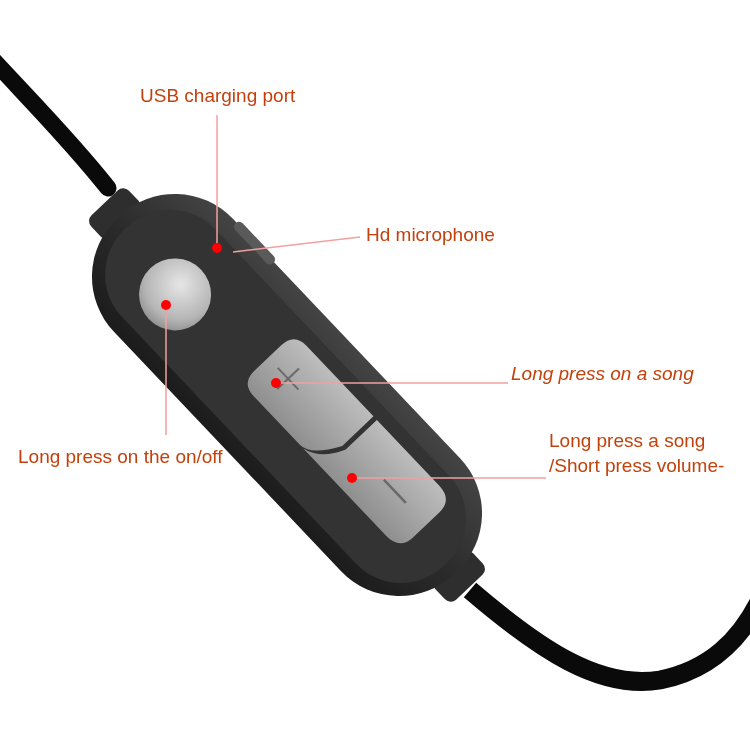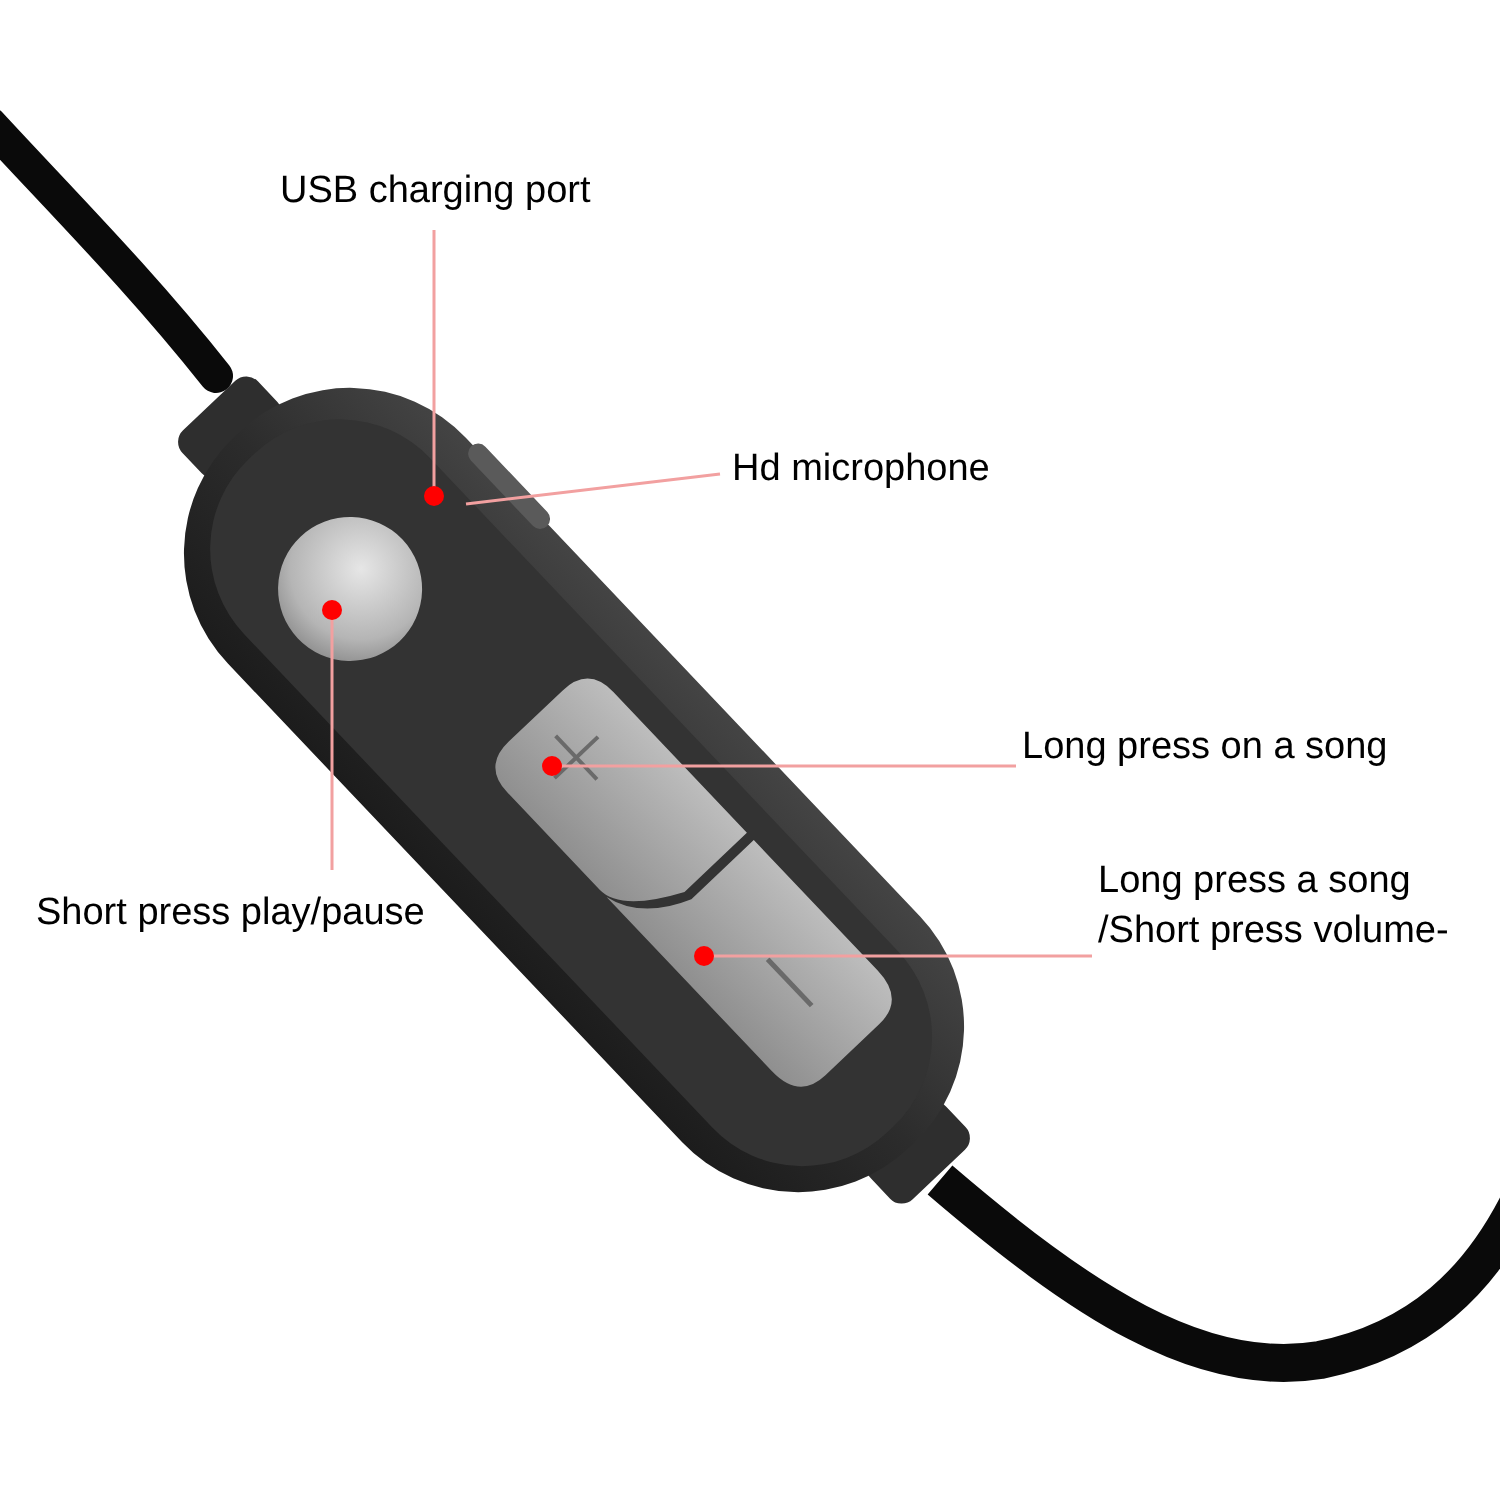--- a/index.html
+++ b/index.html
@@ -1,18 +1,18 @@
 <!DOCTYPE html>
 <html><head>
   <meta charset="utf-8">
   <style>
     html, body { margin: 0; padding: 0; background: #ffffff; }
     body { width: 750px; height: 750px; position: relative; overflow: hidden; font-family: "Liberation Sans", sans-serif; }
     #art { position: absolute; left: 0; top: 0; width: 750px; height: 750px; }
-    .label { position: absolute; color: #000000; font-size: 19px; line-height: 25px; white-space: nowrap; font-family: "Liberation Sans", sans-serif; }
+    .label { position: absolute; color: #c2410c; font-size: 19px; line-height: 25px; white-space: nowrap; font-family: "Liberation Sans", sans-serif; }
     .label span { display: block; }
   </style>
 </head>
 <body>
 
 <svg id="art" viewBox="0 0 750 750" xmlns="http://www.w3.org/2000/svg">
   <defs>
     <linearGradient id="bodyGrad" x1="0" y1="0" x2="0" y2="1">
       <stop offset="0" stop-color="#444"></stop>
       <stop offset="0.5" stop-color="#2c2c2c"></stop>
@@ -67,24 +67,24 @@
 </svg>
 
 <div class="label" style="left:140px; top:83px;">
   <span>USB charging port</span>
 </div>
 
 <div class="label" style="left:366px; top:222px;">
   <span>Hd microphone</span>
 </div>
 
-<div class="label" style="left:511px; top:361px;">
+<div class="label" style="left:511px; top:361px;font-style:italic;">
   <span>Long press on a song</span>
 </div>
 
 <div class="label" style="left:18px; top:441px; line-height:31px;">
-  <span>Short press play/pause</span>
+  <span>Long press on the on/off</span>
 </div>
 
 <div class="label" style="left:549px; top:428px;">
   <span>Long press a song</span>
   <span>/Short press volume-</span>
 </div>
 
 </body></html>

